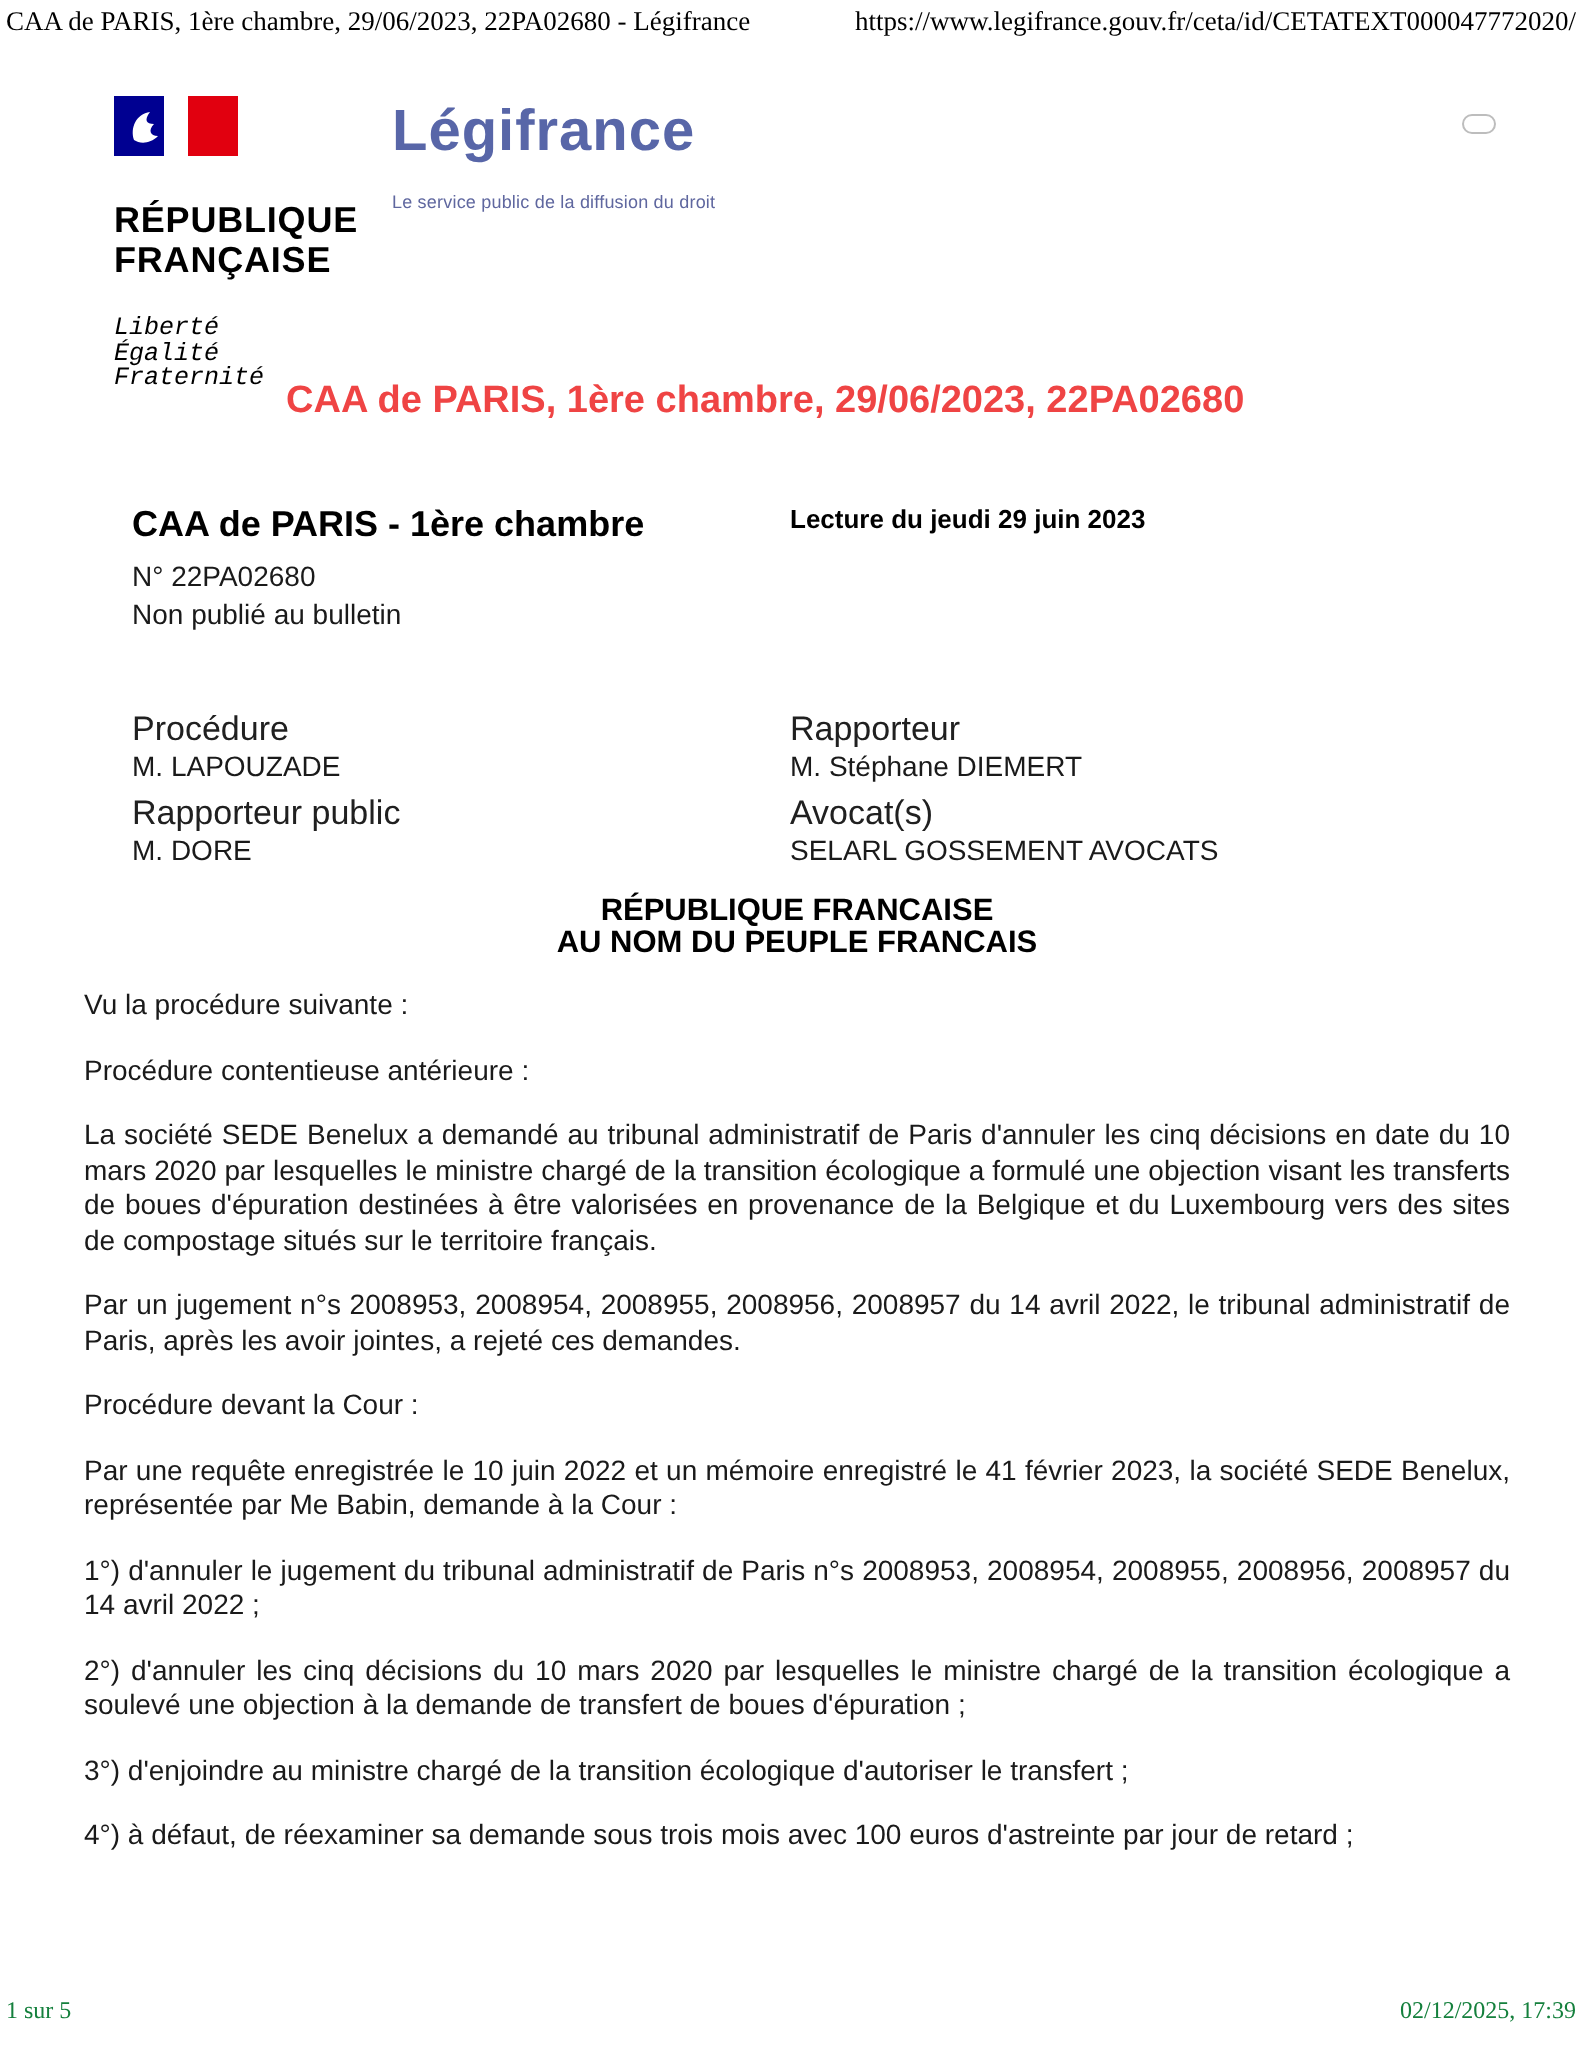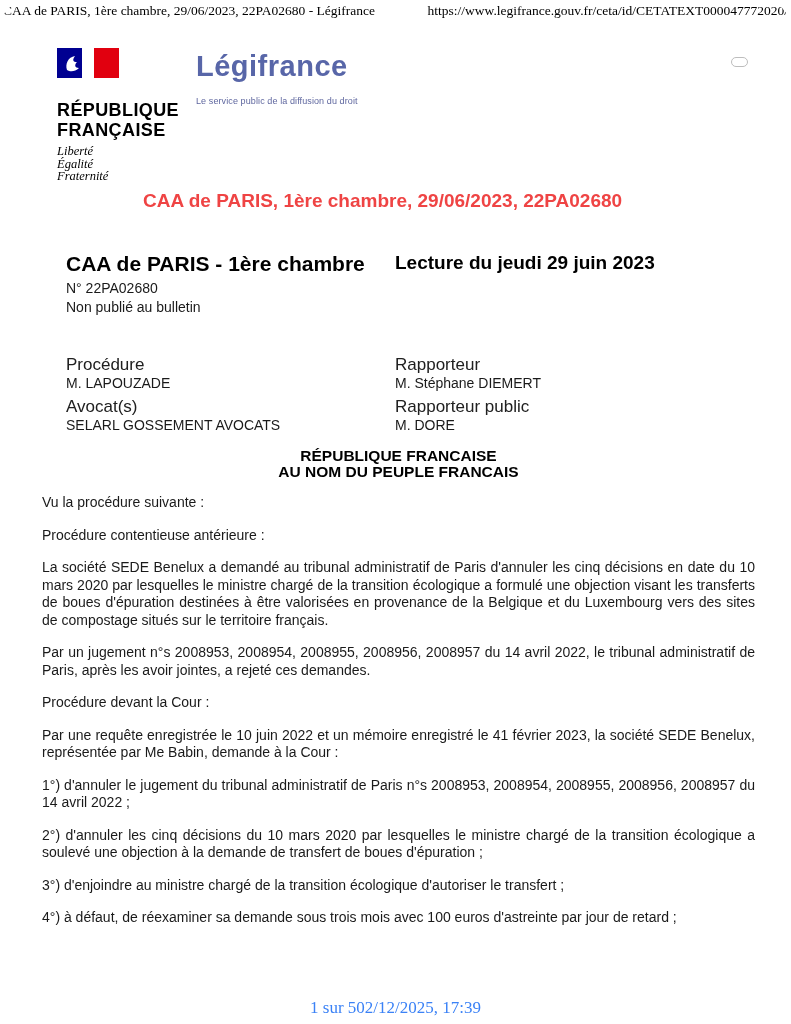--- a/index.html
+++ b/index.html
@@ -4,63 +4,62 @@
 <style>
   html, body { margin: 0; padding: 0; background: #fff; }
   .page {
     position: relative;
     width: 791px;
     height: 1024px;
     background: #fff;
     color: #1a1a1a;
     font-family: "Liberation Sans", sans-serif;
     overflow: hidden;
-    border-radius: 29px;
   }
 
   
   .print-header {
     position: absolute;
     top: 3px; left: 3px; right: 3px;
     display: flex;
     justify-content: space-between;
     font-family: "Liberation Serif", serif;
     font-size: 13.5px;
     color: #000;
     white-space: nowrap;
   }
   .print-footer {
     position: absolute;
     top: 998px; left: 3px; right: 3px;
     display: flex;
-    justify-content: center;
+    justify-content: space-between;
     font-family: "Liberation Serif", serif;
-    font-size: 17px;
-    color: #3b82f6;
+    font-size: 12px;
+    color: #15803d;
   }
 
   
   .gov-logo { position: absolute; left: 57px; top: 48px; }
   .flag { display: block; }
   .republique {
     font-weight: bold;
     font-size: 18px;
     line-height: 20px;
     letter-spacing: 0.4px;
     color: #000;
     margin-top: 22px;
     white-space: pre-line;
   }
   .motto {
-    font-family: Liberation Serif, serif;
+    font-family: Liberation Mono, monospace;
     font-style: italic;
     font-size: 12.5px;
     line-height: 12.5px;
     color: #000;
-    margin-top: 5px;
+    margin-top: 18px;
     white-space: pre-line;
   }
   .legifrance-block { position: absolute; left: 196px; top: 52px; }
   .legifrance-name {
     font-size: 29px;
     font-weight: bold;
     line-height: 28px;
     letter-spacing: 0.5px;
   }
   .legifrance-tag {
@@ -78,22 +77,22 @@
   }
 
   
   .doc-title {
     position: absolute;
     left: 143px; top: 190px;
     font-size: 19px;
     font-weight: bold;
     color: #ef4444;
   }
-  .meta-court   { position: absolute; left: 66px;  top: 252px; font-size: 21px; font-weight: bold; color: #000; text-align: right; }
-  .meta-lecture { position: absolute; left: 395px; top: 252px; font-size: 19px; font-weight: bold; color: #000; }
+  .meta-court   { position: absolute; left: 66px;  top: 252px; font-size: 18px; font-weight: bold; color: #000; text-align: right; }
+  .meta-lecture { position: absolute; left: 395px; top: 252px; font-size: 13px; font-weight: bold; color: #000; }
   .meta-number  { position: absolute; left: 66px;  top: 280px; font-size: 14px; }
   .meta-pub     { position: absolute; left: 66px;  top: 299px; font-size: 14px; }
 
   .people {
     position: absolute;
     left: 66px; top: 355px;
     width: 660px;
     display: grid;
     grid-template-columns: 329px auto;
   }
@@ -172,26 +171,26 @@
   <div class="people">
     <div class="person">
       <div class="person-label">Procédure</div>
       <div class="person-value">M. LAPOUZADE</div>
     </div>
     <div class="person">
       <div class="person-label">Rapporteur</div>
       <div class="person-value">M. Stéphane DIEMERT</div>
     </div>
     <div class="person">
+      <div class="person-label">Rapporteur public</div>
+      <div class="person-value">M. DORE</div>
+    </div>
+    <div class="person">
       <div class="person-label">Avocat(s)</div>
       <div class="person-value">SELARL GOSSEMENT AVOCATS</div>
-    </div>
-    <div class="person">
-      <div class="person-label">Rapporteur public</div>
-      <div class="person-value">M. DORE</div>
     </div>
   </div>
 
   <div class="content">
     <div class="centered-heading">RÉPUBLIQUE FRANCAISE
 AU NOM DU PEUPLE FRANCAIS</div>
     <p>Vu la procédure suivante :</p>
     <p>Procédure contentieuse antérieure :</p>
     <p>La société SEDE Benelux a demandé au tribunal administratif de Paris d'annuler les cinq décisions en date du 10 mars 2020 par lesquelles le ministre chargé de la transition écologique a formulé une objection visant les transferts de boues d'épuration destinées à être valorisées en provenance de la Belgique et du Luxembourg vers des sites de compostage situés sur le territoire français.</p>
     <p>Par un jugement n°s 2008953, 2008954, 2008955, 2008956, 2008957 du 14 avril 2022, le tribunal administratif de Paris, après les avoir jointes, a rejeté ces demandes.</p>

